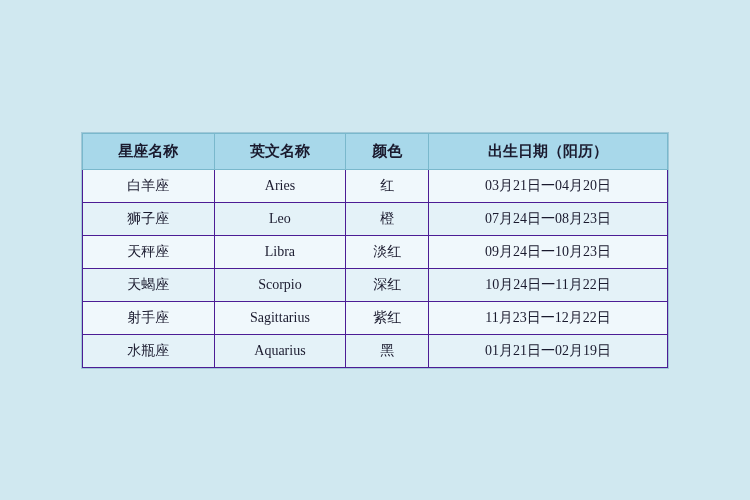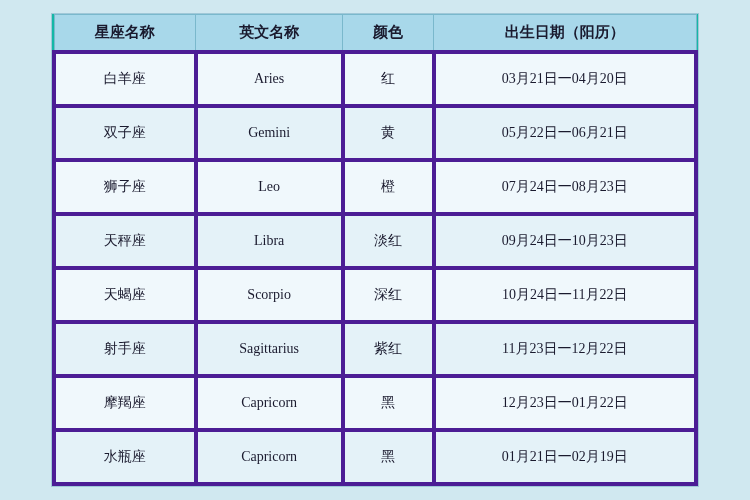--- a/index.html
+++ b/index.html
@@ -14,21 +14,21 @@
       background-color: #d0e8f0;
       display: flex;
       align-items: center;
       justify-content: center;
       font-family: "SimSun", "宋体", serif;
     }
 
     .table-container {
       background-color: #14b8a6;
       border: 1px solid #a0c8d8;
-      width: 648px;
+      width: 588px;
     }
 
     table {
       width: 100%;
       border-collapse: collapse;
     }
 
     thead tr {
       background-color: #a8d8ea;
     }
@@ -44,22 +44,22 @@
 
     tbody tr {
       background-color: #f0f8fc;
     }
 
     tbody tr:nth-child(even) {
       background-color: #e4f2f8;
     }
 
     tbody td {
-      border: 4px solid #4c1d95;
-      padding: 16px 10px;
+      border: 1px solid #4c1d95;
+      padding: 7px 10px;
       text-align: center;
       font-size: 14px;
       color: #1a1a2e;
     }
 
     tbody td:first-child {
       font-size: 14px;
     }
 
     tbody td:nth-child(2) {
@@ -80,26 +80,20 @@
       </tr>
     </thead>
     <tbody id="table-body">
     <tr>
           <td>白羊座</td>
           <td>Aries</td>
           <td>红</td>
           <td>03月21日一04月20日</td>
         </tr>
         <tr>
-          <td>双子座</td>
-          <td>Gemini</td>
-          <td>黄</td>
-          <td>05月22日一06月21日</td>
-        </tr>
-        <tr>
           <td>狮子座</td>
           <td>Leo</td>
           <td>橙</td>
           <td>07月24日一08月23日</td>
         </tr>
         <tr>
           <td>天秤座</td>
           <td>Libra</td>
           <td>淡红</td>
           <td>09月24日一10月23日</td>
@@ -110,26 +104,20 @@
           <td>深红</td>
           <td>10月24日一11月22日</td>
         </tr>
         <tr>
           <td>射手座</td>
           <td>Sagittarius</td>
           <td>紫红</td>
           <td>11月23日一12月22日</td>
         </tr>
         <tr>
-          <td>摩羯座</td>
-          <td>Capricorn</td>
-          <td>黑</td>
-          <td>12月23日一01月22日</td>
-        </tr>
-        <tr>
           <td>水瓶座</td>
-          <td>Capricorn</td>
+          <td>Aquarius</td>
           <td>黑</td>
           <td>01月21日一02月19日</td>
         </tr>
       </tbody>
   </table>
 </div>
 
 </body></html>

